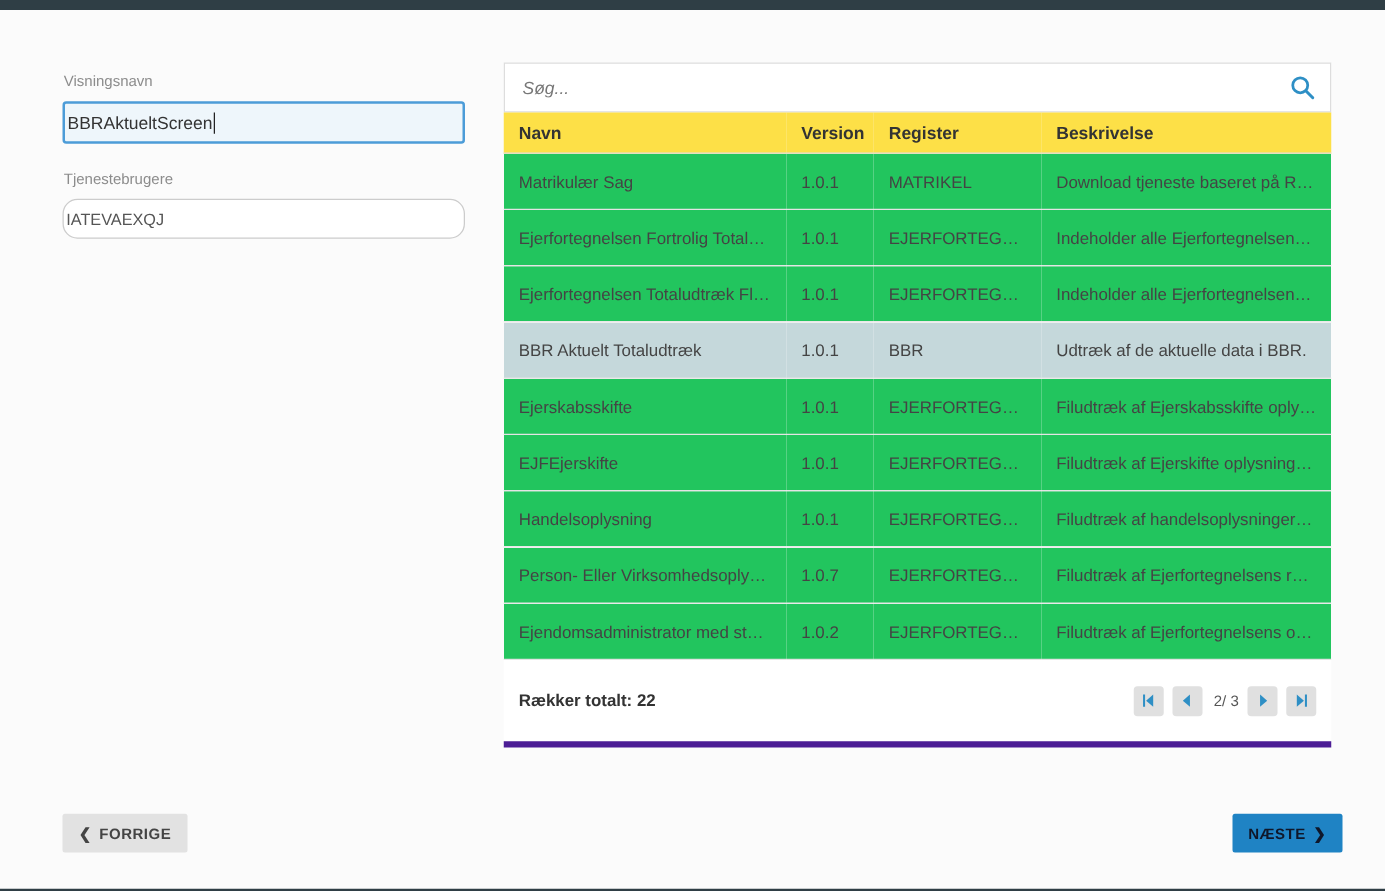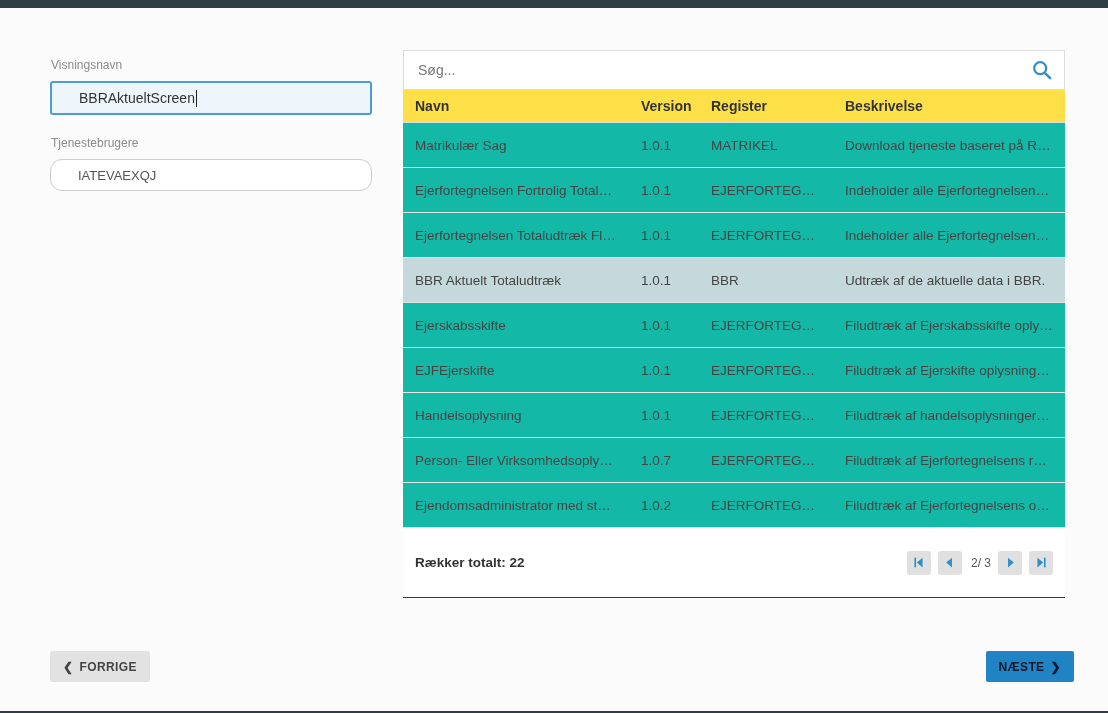--- a/index.html
+++ b/index.html
@@ -15,53 +15,54 @@
     background:#fbfbfb;font-family:"Liberation Sans",sans-serif;color:#444;
   }
   .topbar{position:absolute;top:0;left:0;width:100%;height:8px;background:var(--topbar);}
   .bottombar{position:absolute;bottom:0;left:0;width:100%;height:2px;background:var(--topbar);}
 
   
   .left-form{position:absolute;left:50px;top:58px;width:322px;}
   .field-label{display:block;font-size:12px;color:#8c8c8c;margin:0 0 9px 1px;}
   .input{
     width:100%;height:34px;border:1px solid #ccc;border-radius:3px;background:#fff;
-    display:flex;align-items:center;padding:0 27px;font-size:14px;color:#333;
+    display:flex;align-items:center;padding:0 2px;font-size:14px;color:#333;
   }
   .input.focused{border:2px solid #4c9cd8;background:#eef6fb;}
   .input.small{height:32px;font-size:13px;color:#555;border-radius:12px;}
   .caret{display:inline-block;width:1px;height:17px;background:#222;margin-left:1px;}
   .spacer{height:21px;}
 
   
   .right-panel{position:absolute;left:403px;top:50px;width:662px;}
   .searchbox{
     height:40px;border:1px solid #ddd;background:#fff;display:flex;align-items:center;
     padding:0 12px;
   }
   .searchbox input{
     flex:1;border:none;outline:none;background:transparent;font-size:14px;color:#ef4444;
     font-family:"Liberation Sans",sans-serif;
+    font-style:italic;
   }
   .searchbox input::placeholder{color:#777;}
   .search-icon{flex:0 0 auto;margin-left:8px;}
 
   table{width:100%;border-collapse:collapse;table-layout:fixed;}
   th{
     text-align:left;font-size:14px;font-weight:700;color:#333;
     padding:8px 12px;border-bottom:1px solid #ddd;background:#fde047;
   }
   td{
-    font-size:13.5px;color:#444;padding:0 12px;height:45px;background:#14b8a6;
+    font-size:13.5px;color:#444;padding:0 12px;height:45px;background:#22c55e;
     border-bottom:1px solid #e4e4e4;white-space:nowrap;overflow:hidden;text-overflow:ellipsis;
   }
   tr.selected td{background:var(--selected-row);}
 
   .table-footer{
-    height:70px;background:#fff;border-bottom:1px solid #4c1d95;
+    height:70px;background:#fff;border-bottom:5px solid #4c1d95;
     display:flex;align-items:center;justify-content:space-between;padding:0 12px;
   }
   .total-label{font-size:13.5px;font-weight:700;color:#333;}
   .pagination{display:flex;align-items:center;}
   .pg-btn{
     width:24px;height:24px;border:none;border-radius:3px;background:#e0e0e0;
     display:flex;align-items:center;justify-content:center;margin-left:7px;cursor:pointer;padding:0;
   }
   .pg-btn svg{display:block;}
   .pg-btn svg path{fill:var(--accent-blue);}

